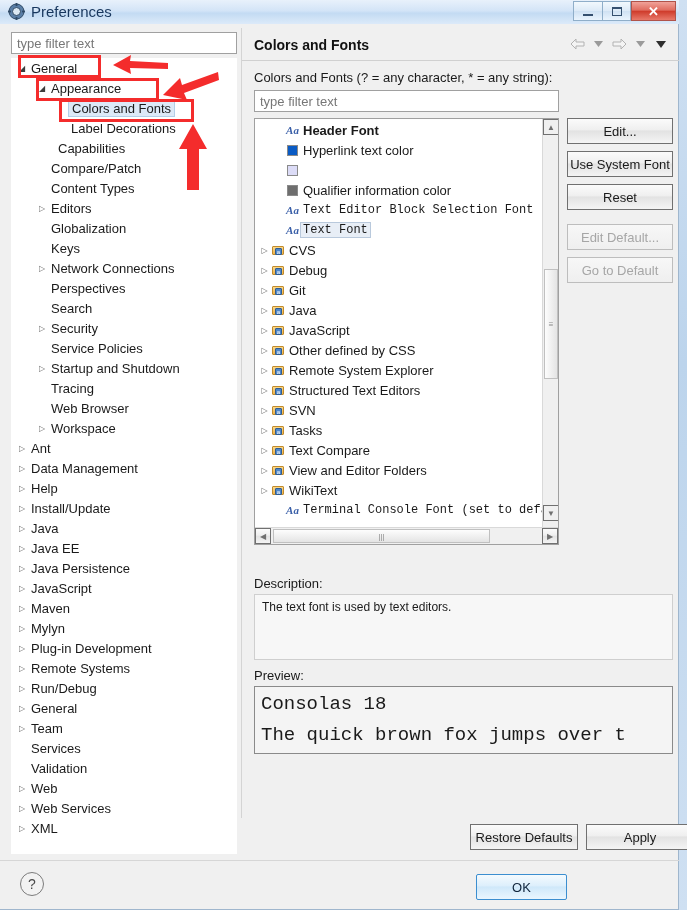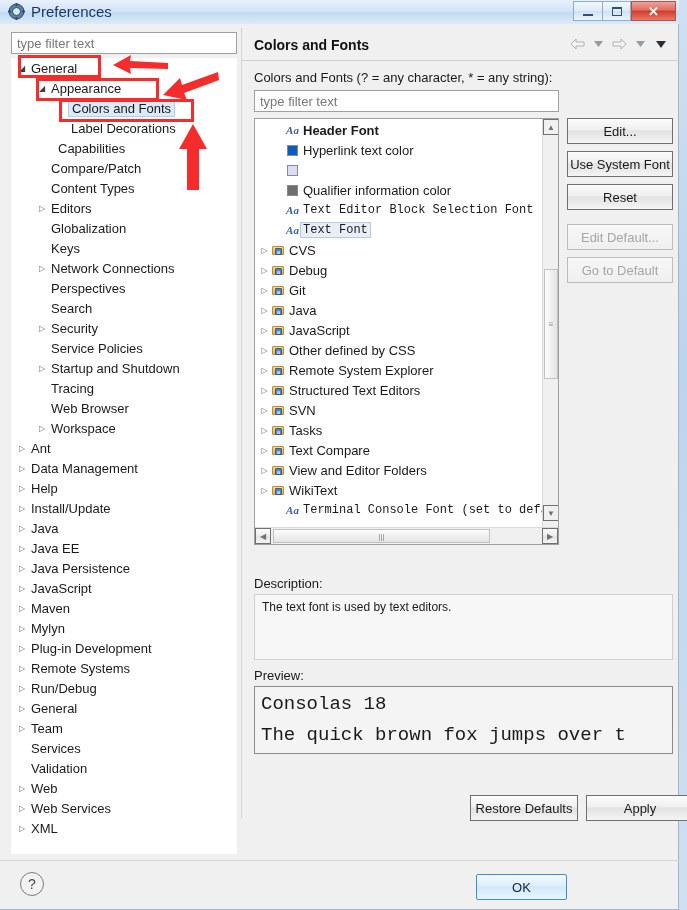--- a/index.html
+++ b/index.html
@@ -220,21 +220,21 @@
   .prevbox {
     position: absolute; left: 12px; top: 658px;
     width: 419px; height: 68px;
     border: 1px solid #8a8a8a; background: #f4f4f4;
     overflow: hidden; padding: 2px 6px;
     font-family: "Liberation Mono", monospace;
     font-size: 19px; color: #1a1a1a; line-height: 31px;
     white-space: nowrap;
   }
 
-  .restore-row { position: absolute; left: 0; top: 761px; width: 437px; height: 40px; }
+  .restore-row { position: absolute; left: 0; top: 790px; width: 437px; height: 40px; }
   .btn-wide {
     position: absolute; height: 26px;
     border: 1px solid #707070;
     background: linear-gradient(180deg,#fbfbfb 0%,#efefef 45%,#e2e2e2 50%,#f4f4f4 100%);
     font-size: 13px; color: #1a1a1a;
     display: flex; align-items: center; justify-content: center;
   }
   #restore-defaults-button { left: 228px; top: 6px; width: 108px; }
   #apply-button { left: 344px; top: 6px; width: 108px; }
 

